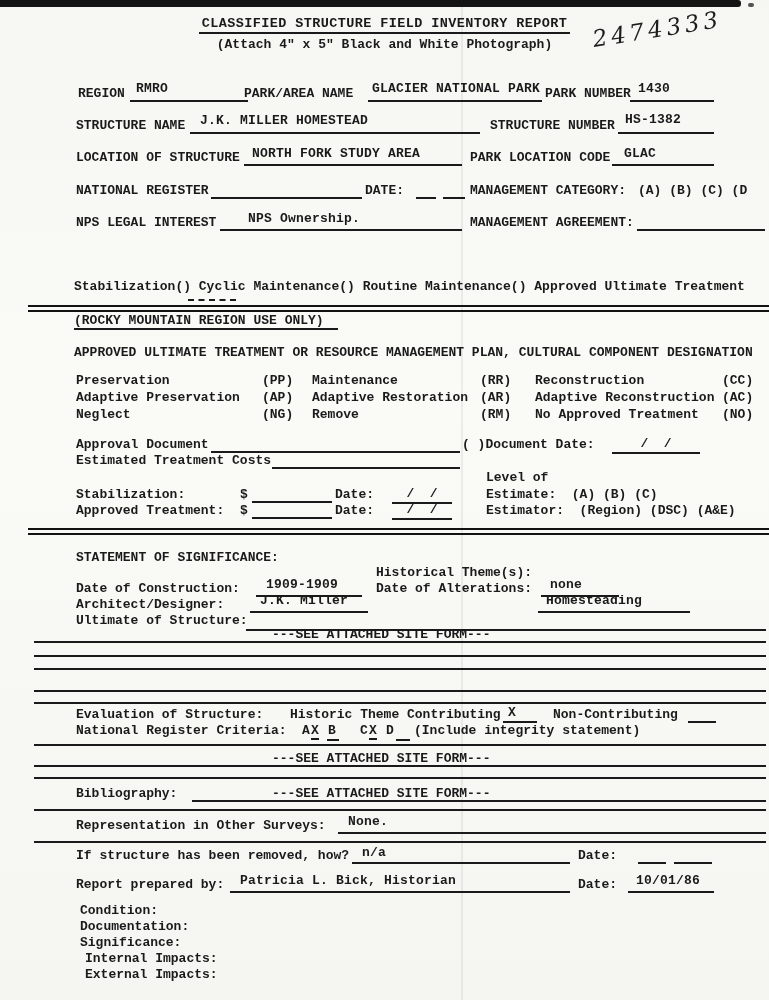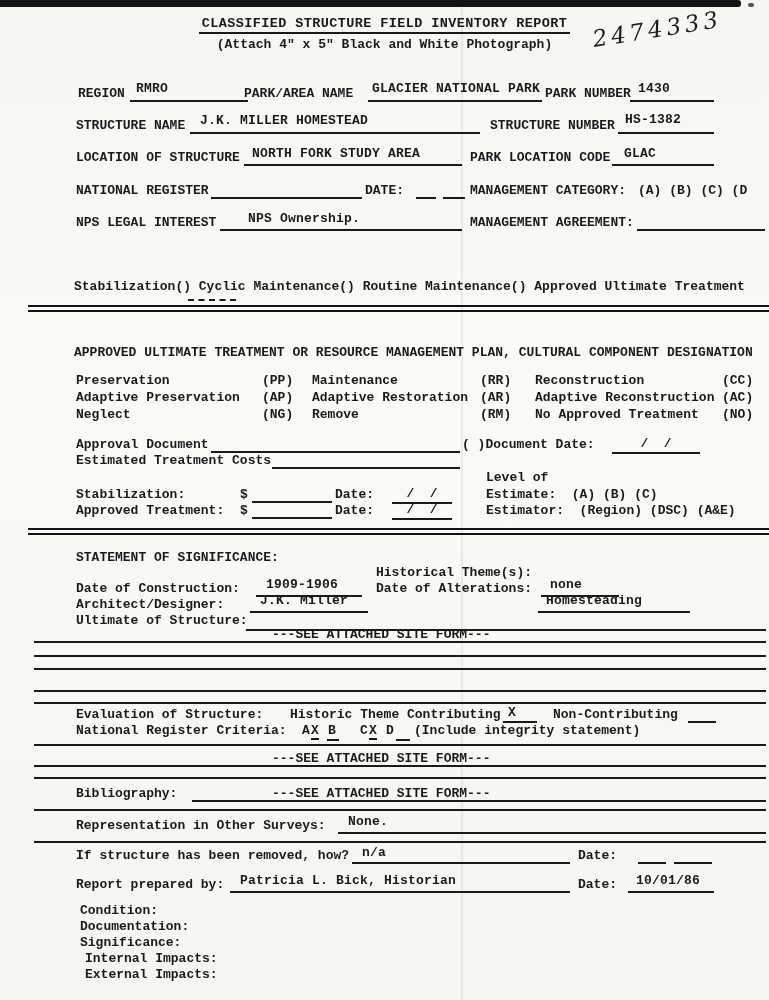--- a/index.html
+++ b/index.html
@@ -80,20 +80,21 @@
   <div class="t" style="left:76px;top:215px">NPS LEGAL INTEREST</div>
   <div class="blank" style="left:220px;top:229px;width:242px"></div>
   <div class="t val" style="left:248px;top:211px">NPS Ownership.</div>
   <div class="t" style="left:470px;top:215px">MANAGEMENT AGREEMENT:</div>
   <div class="blank" style="left:637px;top:229px;width:128px"></div>
 
   <div class="t" style="left:74px;top:279px">Stabilization() Cyclic Maintenance() Routine Maintenance() Approved Ultimate Treatment</div>
   <div class="dash" style="left:188px;top:299px;width:48px"></div>
   <div class="dbl" style="left:28px;top:305px;width:741px"></div>
 
+  <div class="t" style="left:74px;top:313px"><span class="ul" style="padding-right:14px">(ROCKY MOUNTAIN REGION USE ONLY)</span></div>
   <div class="t" style="left:74px;top:345px">APPROVED ULTIMATE TREATMENT OR RESOURCE MANAGEMENT PLAN, CULTURAL COMPONENT DESIGNATION</div>
 
   <div class="t" style="left:76px;top:373px">Preservation</div>
   <div class="t" style="left:262px;top:373px">(PP)</div>
   <div class="t" style="left:312px;top:373px">Maintenance</div>
   <div class="t" style="left:480px;top:373px">(RR)</div>
   <div class="t" style="left:535px;top:373px">Reconstruction</div>
   <div class="t" style="left:722px;top:373px">(CC)</div>
   <div class="t" style="left:76px;top:390px">Adaptive Preservation</div>
   <div class="t" style="left:262px;top:390px">(AP)</div>
@@ -129,21 +130,21 @@
   <div class="t" style="left:335px;top:503px">Date:</div>
   <div class="slash" style="left:392px;top:502px;width:60px">/  /</div>
   <div class="t" style="left:486px;top:503px">Estimator:  (Region) (DSC) (A&amp;E)</div>
 
   <div class="dbl" style="left:28px;top:528px;width:741px"></div>
 
   <div class="t" style="left:76px;top:550px">STATEMENT OF SIGNIFICANCE:</div>
 
   <div class="t" style="left:76px;top:581px">Date of Construction:</div>
   <div class="blank" style="left:256px;top:595px;width:106px"></div>
-  <div class="t val" style="left:266px;top:577px">1909-1906</div>
+  <div class="t val" style="left:266px;top:577px">1909-1909</div>
   <div class="t" style="left:376px;top:581px">Date of Alterations:</div>
   <div class="blank" style="left:541px;top:595px;width:78px"></div>
   <div class="t val" style="left:550px;top:577px">none</div>
 
   <div class="t" style="left:76px;top:597px">Architect/Designer:</div>
   <div class="blank" style="left:250px;top:611px;width:118px"></div>
   <div class="t val" style="left:260px;top:593px">J.K. Miller</div>
   <div class="t" style="left:376px;top:565px">Historical Theme(s):</div>
   <div class="blank" style="left:538px;top:611px;width:152px"></div>
   <div class="t val" style="left:546px;top:593px">Homesteading</div>

